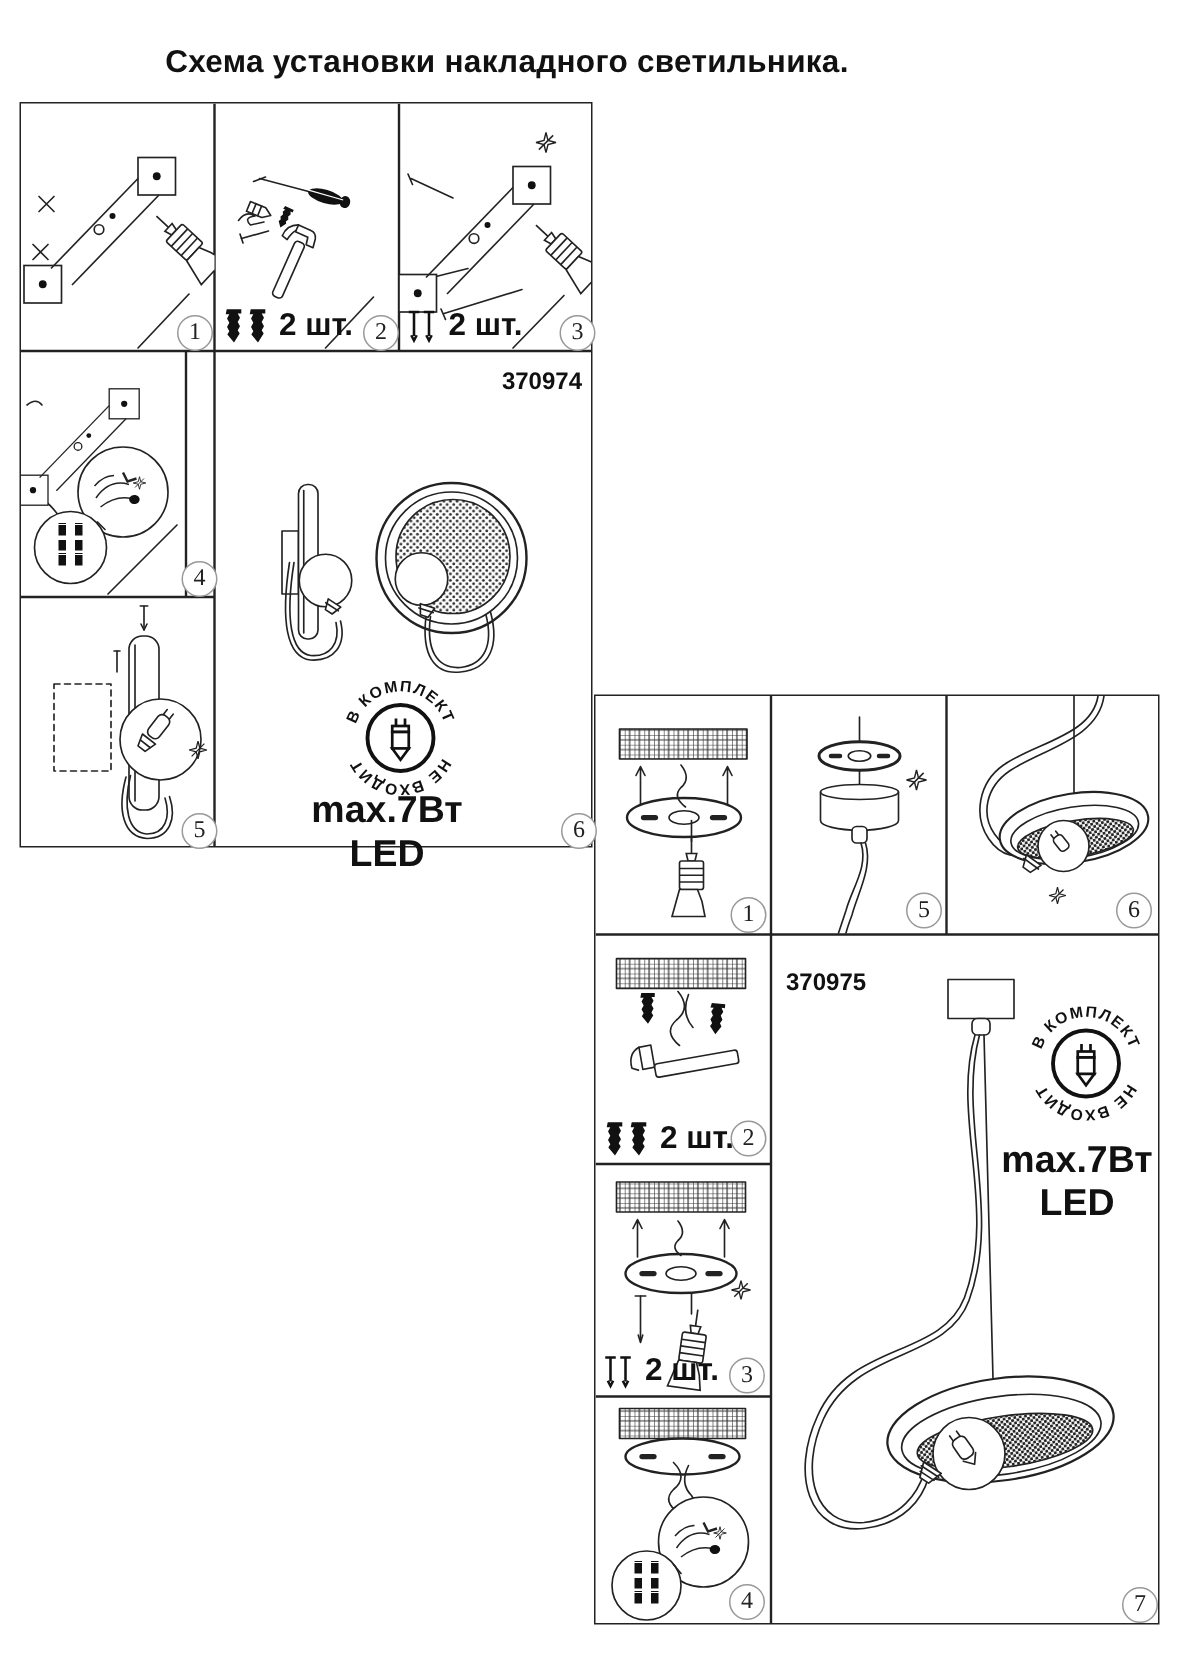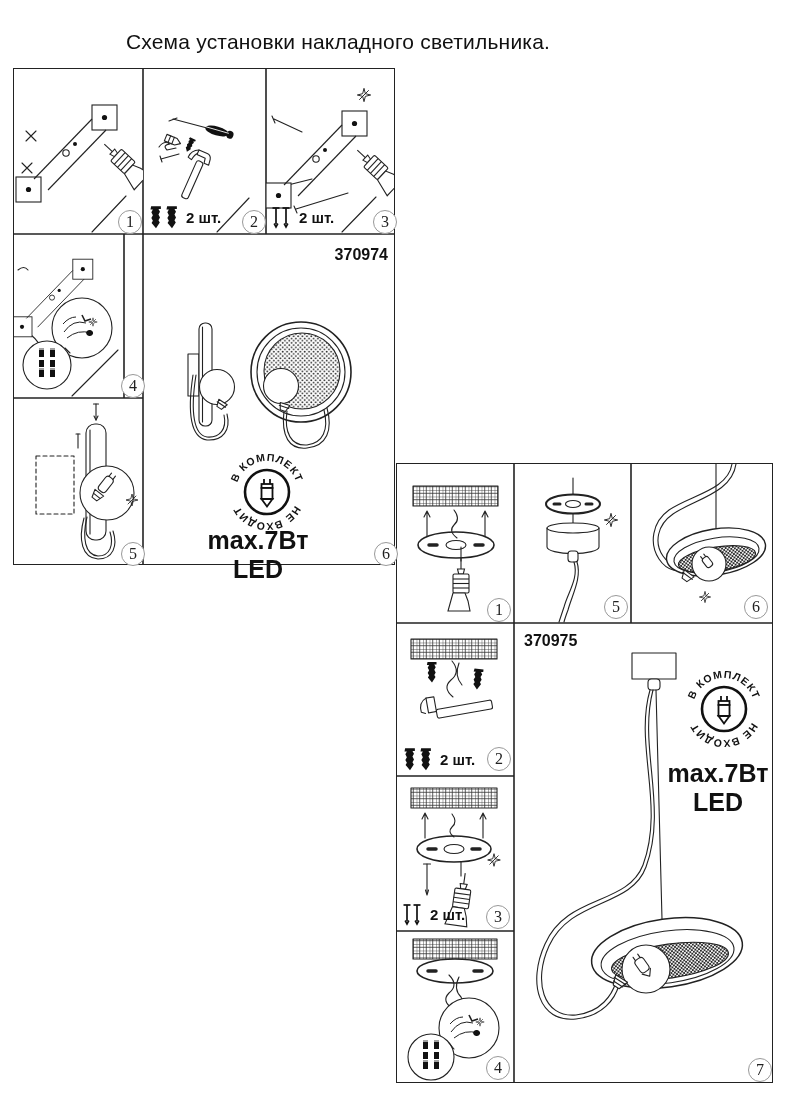--- a/index.html
+++ b/index.html
@@ -1,31 +1,31 @@
 <!DOCTYPE html>
 <html><head>
 <meta charset="utf-8">
 <style>
   html,body{margin:0;padding:0;background:#fff;}
   .page{position:relative;width:788px;height:1118px;background:#fff;overflow:hidden;
         font-family:"Liberation Sans",sans-serif;color:#111;}
   .title{position:absolute;left:0;top:30px;width:676px;text-align:center;
-         font-size:21px;font-weight:normal;letter-spacing:0.2px;}
+         font-size:21px;font-weight:bold;letter-spacing:0.2px;}
   .block{position:absolute;border:1.6px solid #222;background:#fff;}
   .grid{position:absolute;left:0;top:0;}
   .panel{position:absolute;}
   .art{position:absolute;left:0;top:0;display:block;}
   .art .ln{stroke:#222;stroke-width:1.1;fill:none;stroke-linecap:round;stroke-linejoin:round;}
   .num{position:absolute;width:22px;height:22px;border:1.3px solid #999;border-radius:50%;
        background:#fff;z-index:5;text-align:center;line-height:21px;
        font-family:"Liberation Serif",serif;font-size:16px;color:#222;}
   .model{position:absolute;font-size:16px;font-weight:bold;z-index:3;}
   .maxpower{position:absolute;font-size:25px;font-weight:bold;z-index:3;text-align:center;}
   .qty{position:absolute;display:flex;align-items:center;gap:4px;z-index:3;}
-  .qty .qlabel{font-size:15px;font-weight:bold;}
+  .qty .qlabel{font-size:21px;font-weight:bold;}
   .stamp{position:absolute;z-index:3;}
   .stamp-text{font-family:"Liberation Sans",sans-serif;font-size:10.5px;font-weight:bold;
               fill:#111;letter-spacing:1px;}
   .connect-text{position:absolute;left:420px;top:188px;width:348px;text-align:center;
                 font-size:17.5px;line-height:23px;white-space:pre-line;}
   .warning{position:absolute;left:88px;top:640px;font-size:17.5px;}
 </style>
 </head>
 <body>
 
@@ -446,21 +446,21 @@
           <line x1="-2.8" y1="-11" x2="-2.8" y2="-15"></line>
             <line x1="2.8" y1="-11" x2="2.8" y2="-15"></line>
           <path d="M-5,4 L0,10 L5,4"></path>
         </g>
         <g transform="translate(106,358) rotate(33)" class="ln">
           <path d="M-7,-3 h14 l-3.5,10 h-7 z" fill="#fff"></path>
           <line x1="-7" y1="0" x2="7" y2="0"></line>
           <line x1="-5.5" y1="3.5" x2="5.5" y2="3.5"></line>
         </g>
       </svg>
-      <div class="model" style="left:10px;top:9px;">370975</div>
+      <div class="model" style="left:10px;top:24px;">370975</div>
       <svg class="stamp" style="left:172px;top:48px;" width="76" height="76" viewBox="0 0 76 76">
         <defs>
           <path id="arcTB" d="M7,38 A31,31 0 0 1 69,38"></path>
           <path id="arcBB" d="M69,38 A31,31 0 0 1 7,38"></path>
         </defs>
         <circle cx="38" cy="38" r="22" fill="none" stroke="#111" stroke-width="2.6"></circle>
         <use href="#g9b" transform="translate(38,39)"></use>
         <text class="stamp-text"><textPath href="#arcTB" startOffset="50%" text-anchor="middle">В КОМПЛЕКТ</textPath></text>
         <text class="stamp-text"><textPath href="#arcBB" startOffset="50%" text-anchor="middle">НЕ ВХОДИТ</textPath></text>
       </svg>

